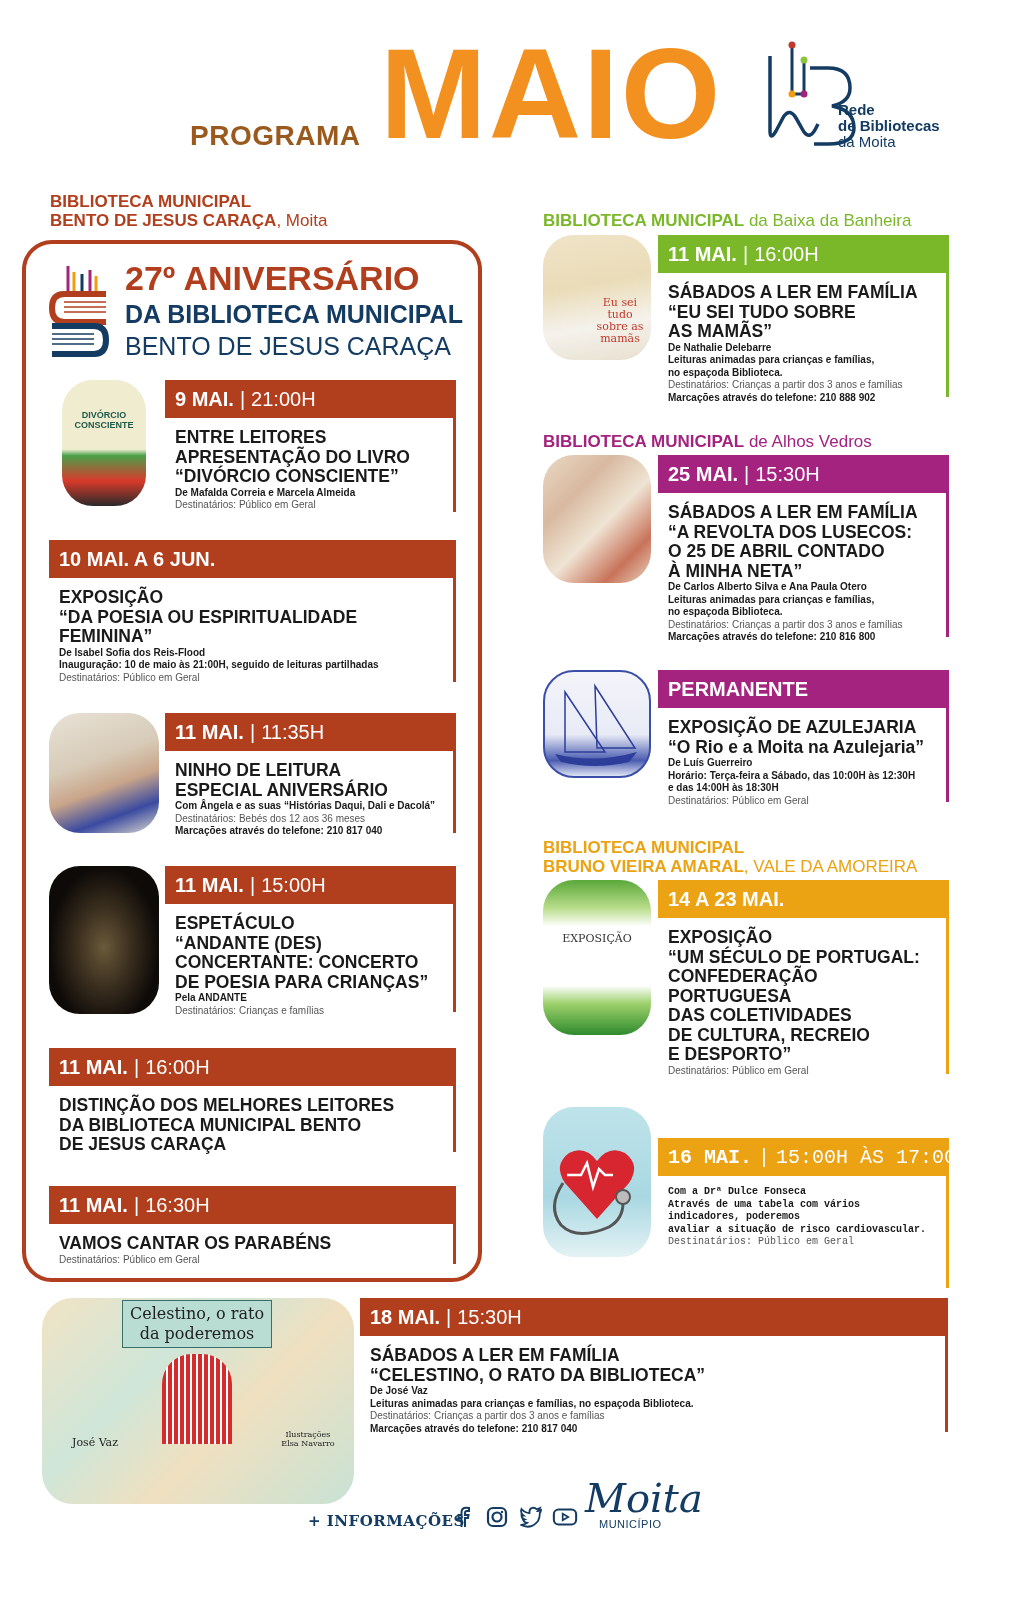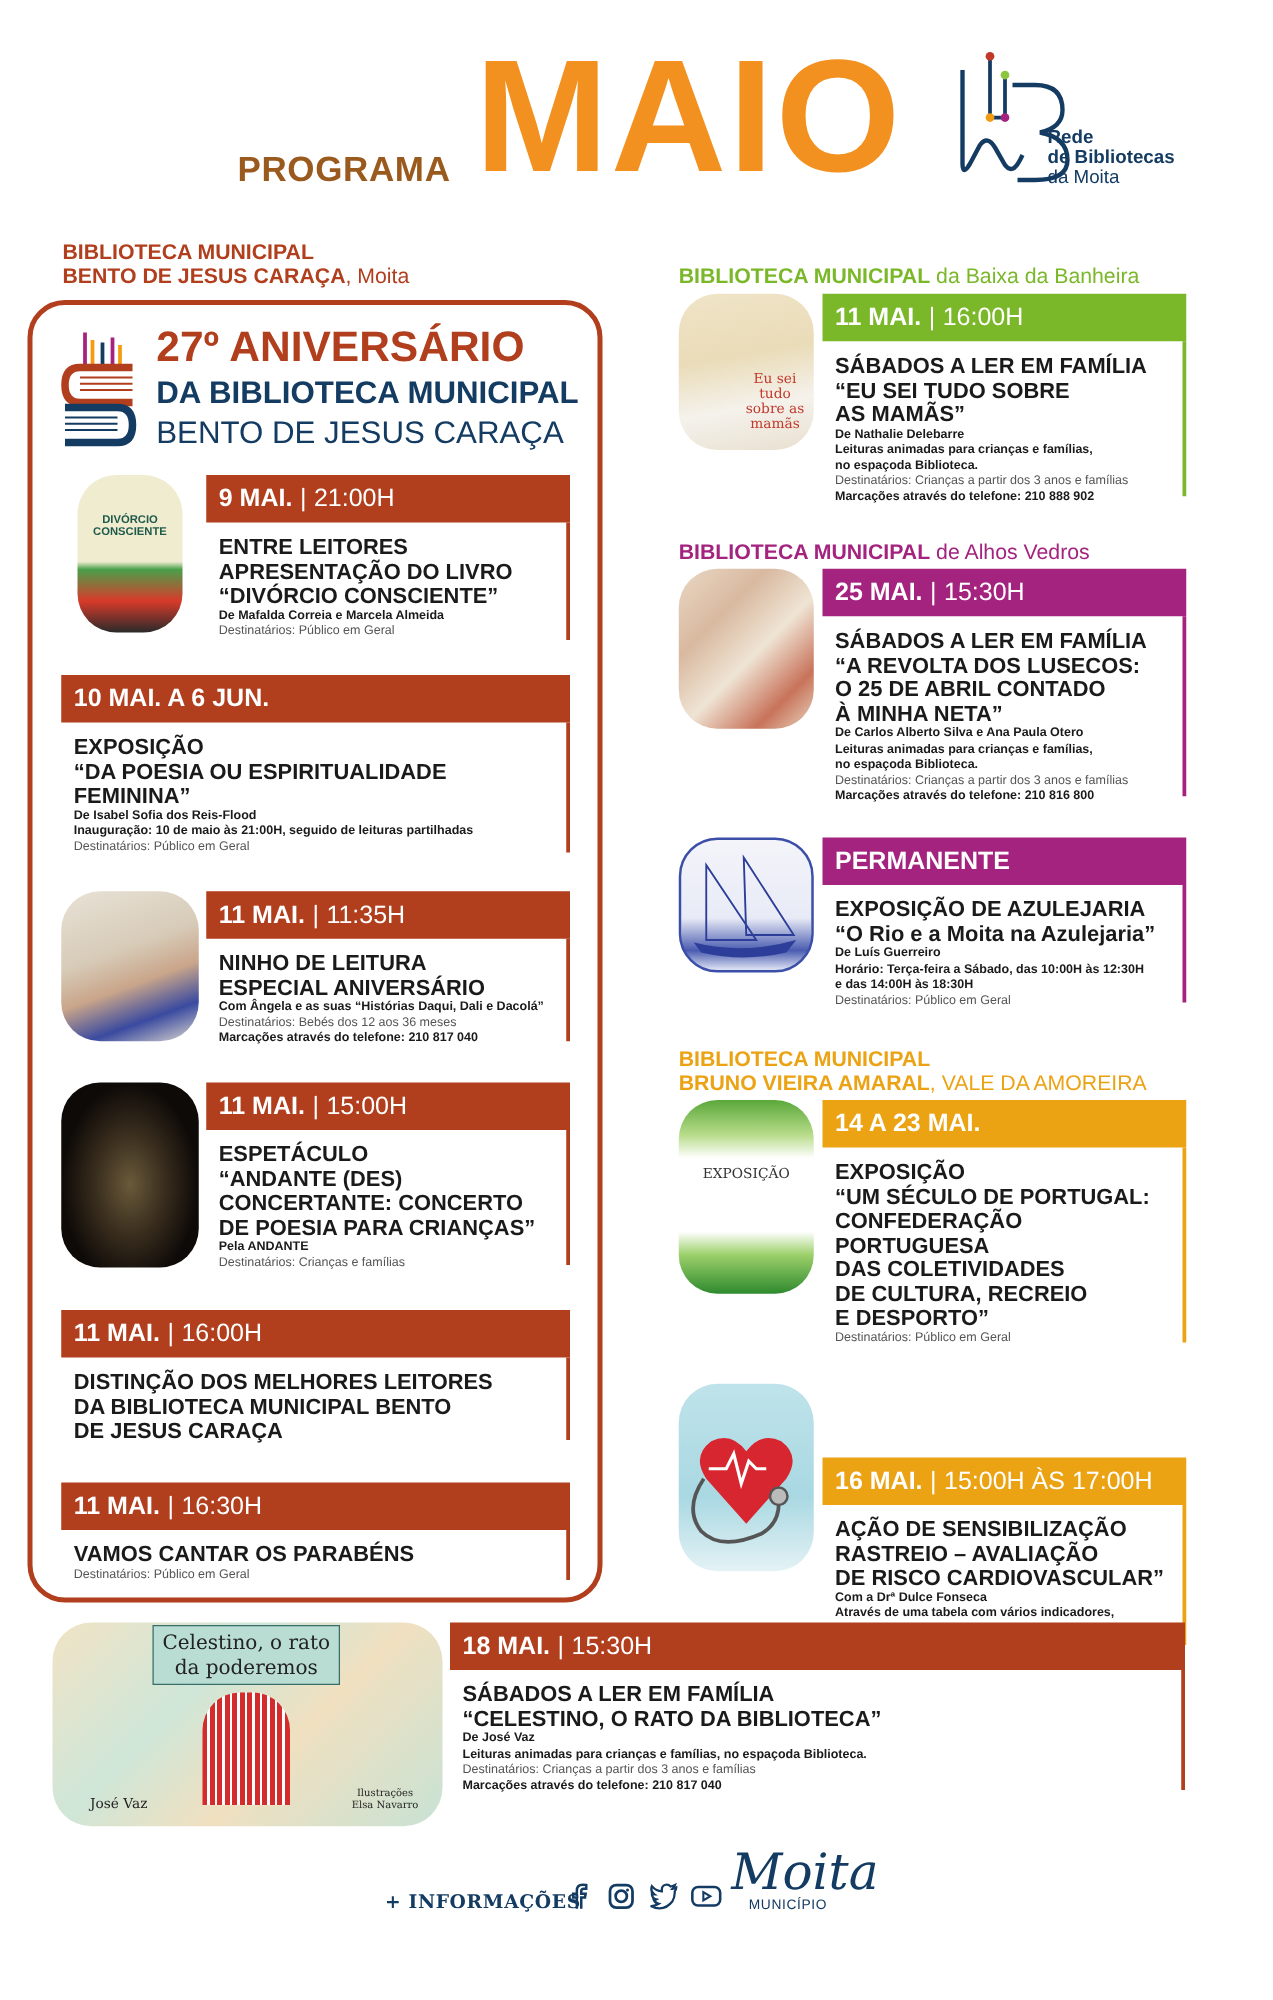--- a/index.html
+++ b/index.html
@@ -299,38 +299,35 @@
 </div>
 
 <div class="img" style="left:543px; top:1107px; width:108px; height:150px; background:linear-gradient(180deg, #bfe3ea 0%, #a9d8e2 60%, #e4f2f5 100%);">
   <svg width="108" height="150" viewBox="0 0 108 150">
     <path d="M54 112 L22 76 Q10 58 26 46 Q42 38 54 54 Q66 38 82 46 Q98 58 86 76 Z" fill="#d7262f"></path>
     <polyline points="24,68 38,68 44,56 50,80 56,62 62,68 70,68" fill="none" stroke="#fff" stroke-width="2.5"></polyline>
     <path d="M20 76 Q4 100 18 118 Q34 134 66 120 Q80 112 80 96" fill="none" stroke="#555" stroke-width="3"></path>
     <circle cx="80" cy="90" r="7" fill="#bbb" stroke="#555" stroke-width="2"></circle>
   </svg>
 </div>
-<div class="event amber" style="left:658px; top:1166px; width:291px;">
+<div class="event amber" style="left:658px; top:1138px; width:291px;font-family:Liberation Mono, monospace;">
   <div class="ev-bar">
       <span class="d">16 MAI.</span>
       <span class="sep">|</span>
       <span class="t">15:00H ÀS 17:00H</span>
     </div>
   <div class="ev-body" style="height:112px;">
-    <div class="ev-title">AÇÃO DE SENSIBILIZAÇÃO
-RASTREIO – AVALIAÇÃO
-DE RISCO CARDIOVASCULAR”</div>
     <div class="ev-line b">Com a Drª Dulce Fonseca</div>
     <div class="ev-line b">Através de uma tabela com vários indicadores, poderemos</div>
     <div class="ev-line b">avaliar a situação de risco cardiovascular.</div>
     <div class="ev-line g">Destinatários: Público em Geral</div>
   </div>
 </div>
 
-<div class="img" style="left:42px; top:1298px; width:312px; height:163px; background:linear-gradient(135deg, #f1e3c5 0%, #cfe6d8 35%, #f0e0c0 60%, #c8e2d4 100%);">
+<div class="img" style="left:42px; top:1298px; width:312px; height:206px; background:linear-gradient(135deg, #f1e3c5 0%, #cfe6d8 35%, #f0e0c0 60%, #c8e2d4 100%);">
   <div style="position:absolute; left:80px; top:2px; width:150px; height:48px; background:#b9ddd2; border:1px solid #3a6e6a; text-align:center; font-family:'DejaVu Serif',serif; font-size:16px; line-height:20px; color:#222; padding-top:3px;">
     <div>Celestino, o rato</div>
     <div>da poderemos</div>
   </div>
   <div style="position:absolute; left:120px; top:56px; width:70px; height:90px; background:repeating-linear-gradient(90deg, #d42c2c 0 4px, #fff 4px 6px); border-radius:30px 30px 0 0;"></div>
   <div style="position:absolute; left:30px; top:138px; font-family:'DejaVu Serif',serif; font-size:11px; color:#222;">José Vaz</div>
   <div style="position:absolute; left:236px; top:132px; width:60px; font-family:'DejaVu Serif',serif; font-size:8px; color:#222; text-align:center;">Ilustrações Elsa Navarro</div>
 </div>
 <div class="event red" style="left:360px; top:1298px; width:588px;">
   <div class="ev-bar">

